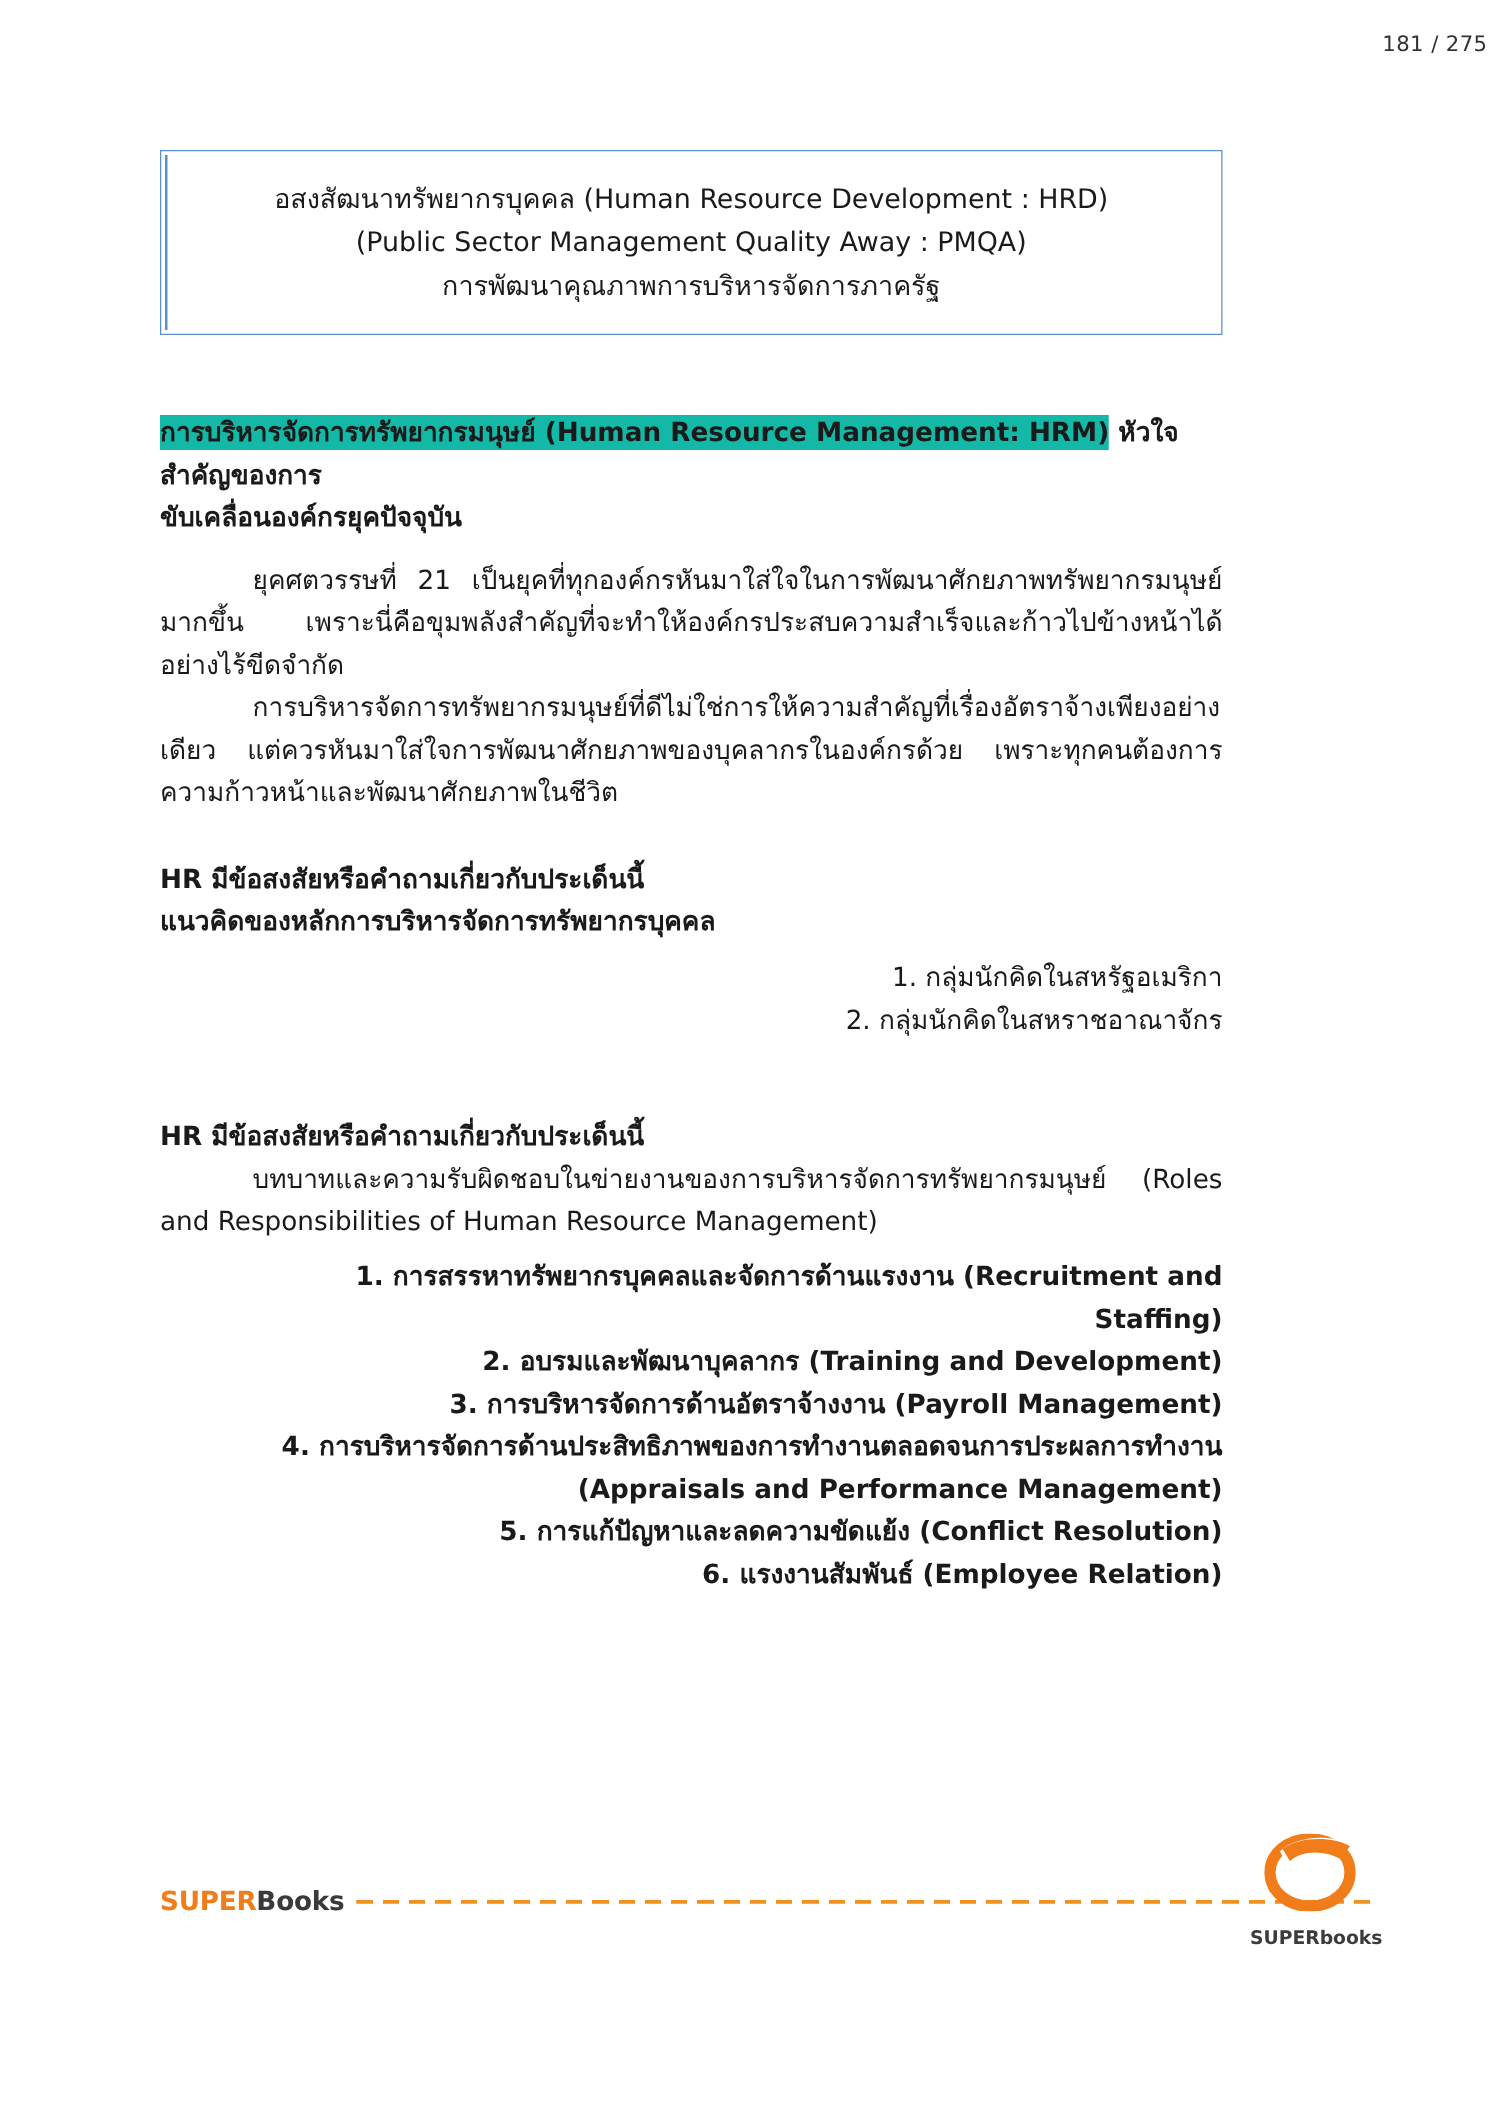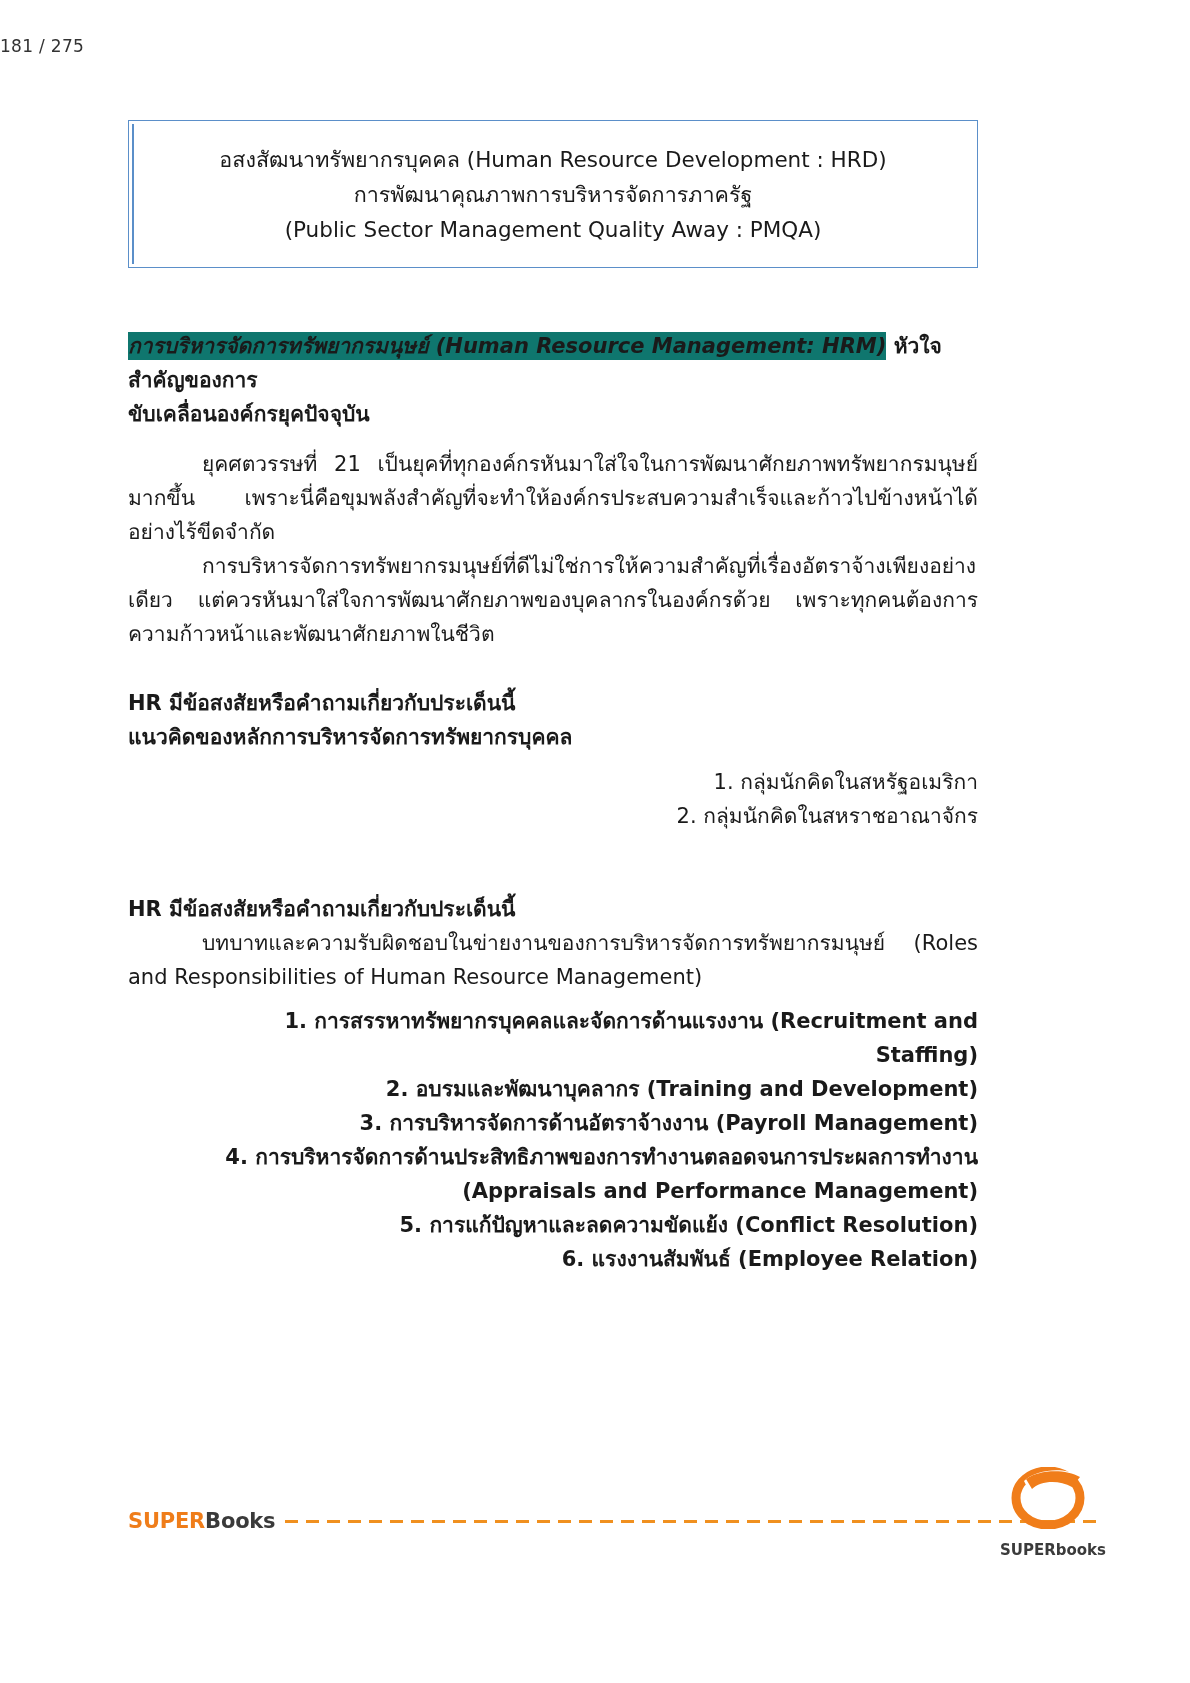--- a/index.html
+++ b/index.html
@@ -8,24 +8,24 @@
     width: 1190px;
     height: 1683px;
     background: #ffffff;
     font-family: "DejaVu Sans", "Liberation Sans", sans-serif;
     color: #1a1a1a;
     position: relative;
     overflow: hidden;
   }
   .page-indicator {
     position: absolute;
-    top: 36px;
+    top: 26px;
     left: 0;
     width: 100%;
-    text-align: left;
+    text-align: right;
     font-size: 17px;
     color: #333;
     letter-spacing: 0.3px;
   }
 
   .sheet {
     position: absolute;
     left: 128px;
     top: 120px;
     width: 850px;
@@ -54,23 +54,22 @@
   }
 
   
   .section-head {
     font-size: 21px;
     font-weight: bold;
     line-height: 1.60;
     margin: 0;
   }
   .hl {
-    background: #0f766e;
+    background: #14b8a6;
     padding: 2px 0;
-    font-style: italic;
   }
 
   .para {
     font-size: 21px;
     line-height: 1.62;
     text-indent: 74px;
     margin: 0;
     text-align: justify;
   }
 
@@ -141,22 +140,22 @@
 </style>
 </head>
 <body>
 
 <div class="page-indicator">181 / 275</div>
 
 <div class="sheet">
 
   <div class="title-box">
     <div class="title-line">อสงสัฒนาทรัพยากรบุคคล (Human Resource Development : HRD)</div>
+    <div class="title-line">(Public Sector Management Quality Away : PMQA)</div>
     <div class="title-line">การพัฒนาคุณภาพการบริหารจัดการภาครัฐ</div>
-    <div class="title-line">(Public Sector Management Quality Away : PMQA)</div>
   </div>
 
   <div class="head-block">
     <div class="section-head"><span class="hl">การบริหารจัดการทรัพยากรมนุษย์ (Human Resource Management: HRM)</span><span> หัวใจสำคัญของการ</span></div>
     <div class="section-head">ขับเคลื่อนองค์กรยุคปัจจุบัน</div>
   </div>
 
   <div class="spacer-sm"></div>
 
   <p class="para">ยุคศตวรรษที่ 21 เป็นยุคที่ทุกองค์กรหันมาใส่ใจในการพัฒนาศักยภาพทรัพยากรมนุษย์มากขึ้น เพราะนี่คือขุมพลังสำคัญที่จะทำให้องค์กรประสบความสำเร็จและก้าวไปข้างหน้าได้อย่างไร้ขีดจำกัด</p>

